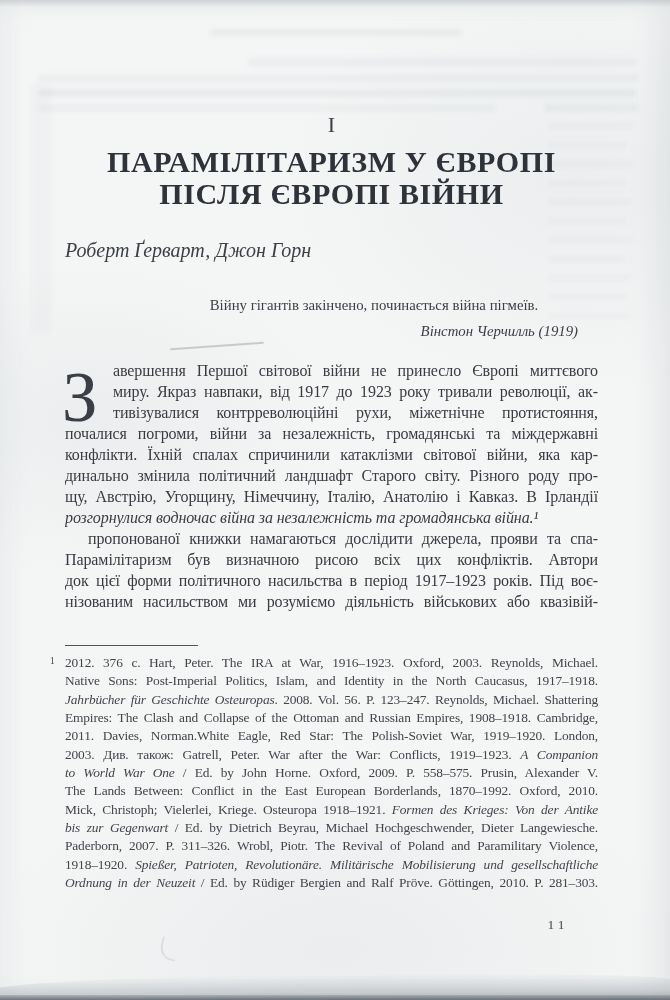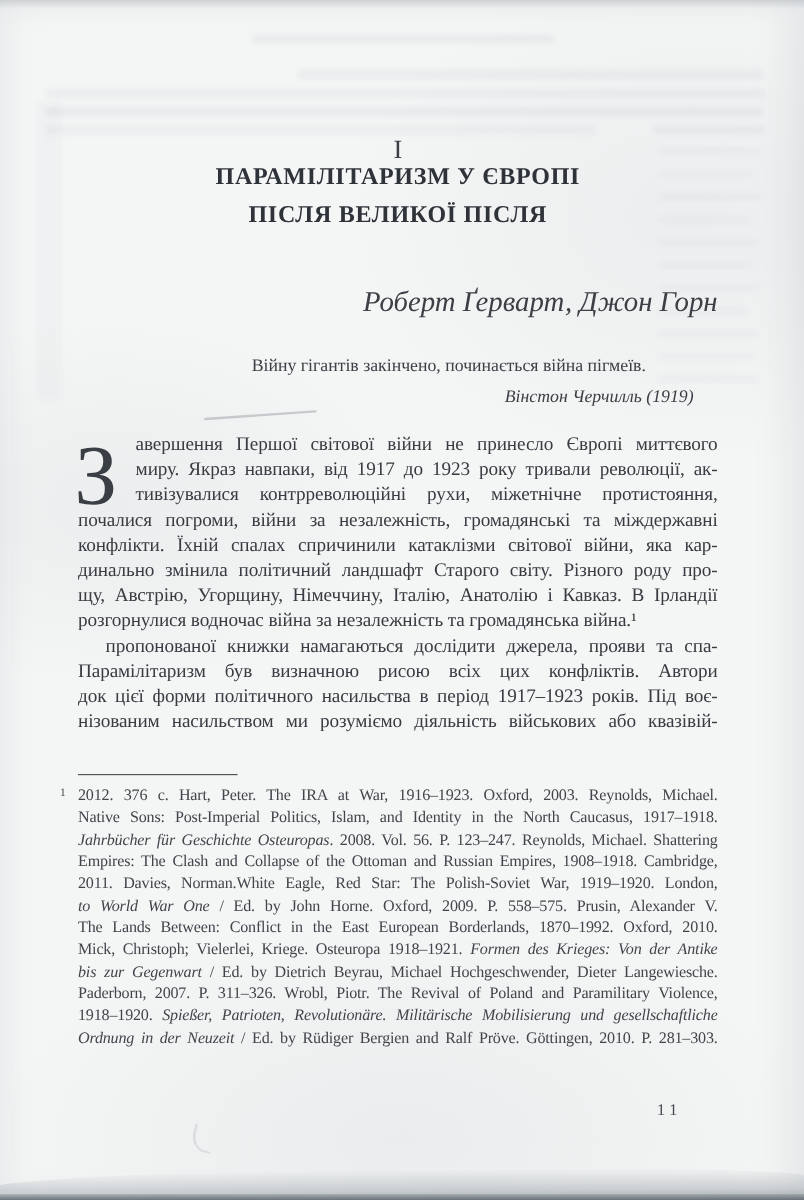--- a/index.html
+++ b/index.html
@@ -19,31 +19,31 @@
   .g{position:absolute; background:#8a97a3; filter:blur(2px); border-radius:3px;}
   .top-edge{left:0;right:0;top:0;height:7px;background:linear-gradient(to bottom,rgba(162,170,177,.38),rgba(162,170,177,0));}
   .bottom-band{left:-12px;right:-12px;bottom:-7px;height:32px;
     background:linear-gradient(to bottom, rgba(148,156,163,0) 0%, rgba(148,156,163,.38) 55%, rgba(113,122,130,.72) 100%);
     border-radius:45% 30% 0 0 / 14px 9px 0 0; transform:rotate(-.4deg);}
   .bottom-edge{left:0;right:0;bottom:0;height:5px;background:linear-gradient(to bottom,rgba(108,116,124,.25),rgba(92,100,109,.8));}
   .pencil-mark{left:170px;top:345px;width:94px;height:2px;background:#b7bcc0;border-radius:2px;transform:rotate(-4deg);opacity:.75;}
   .curl-mark{left:160px;top:938px;width:16px;height:20px;border-left:2px solid #c7cacd;border-bottom:2px solid #cfd2d4;border-radius:0 0 0 70%;transform:rotate(14deg);opacity:.55;}
 
   .chapter{left:65px;top:112px;width:533px;text-align:center;font-size:22px;line-height:26px;color:#3c4046;}
-  .title{left:65px;top:132px;width:533px;text-align:center;font-weight:bold;font-size:20px;line-height:31.5px;letter-spacing:.6px;color:#2e3239;}
-  .authors{left:65px;top:239px;width:533px;text-align:right;font-style:italic;font-size:24px;color:#3c4046;}
+  .title{left:65px;top:146px;width:533px;text-align:center;font-weight:bold;font-size:30px;line-height:31.5px;letter-spacing:.6px;color:#2e3239;}
+  .authors{left:65px;top:239px;width:533px;text-align:left;font-style:italic;font-size:20px;color:#3c4046;}
 
   .epigraph{left:168px;top:296px;width:412px;font-size:14.8px;color:#3c4046;}
   .epi-text{white-space:nowrap;line-height:19px;text-align:center;}
   .epi-attr{margin-top:7px;text-align:right;font-style:italic;line-height:19px;padding-right:2px;}
 
   .body-text{left:65px;top:360px;width:533px;font-size:16px;letter-spacing:-0.1px;}
   .bline{height:21px;line-height:21px;white-space:nowrap;overflow:hidden;text-align:justify;text-align-last:justify;text-justify:inter-word;}
   .para1 .bline:nth-child(-n+3){padding-left:48px;}
-  .para1 .bline:last-child{text-align-last:left;}
+  .para1 .bline:last-child{text-align-last:left;font-style:italic;}
   .para2 .bline:first-child{text-indent:23px;}
   .dropcap{left:62px;top:366px;font-size:71px;line-height:62px;color:#3a3e45;}
 
   .fn-rule{left:65px;top:645px;width:133px;height:1px;background:#51555a;}
   .footnote{left:65px;top:654px;width:533px;font-size:13.4px;letter-spacing:-0.15px;color:#41454b;}
   .fn-marker{position:absolute;left:-15px;top:2px;font-size:9.5px;}
   .fline{height:18.35px;line-height:18.35px;white-space:nowrap;overflow:hidden;text-align:justify;text-align-last:justify;text-justify:inter-word;}
   .fline em{font-style:italic;}
 
   .pagenum{left:540px;top:917px;width:36px;text-align:center;font-size:13.5px;letter-spacing:4px;color:#44484e;}
@@ -73,21 +73,21 @@
     <div class="g" style="left:548px;top:313px;width:84px;height:6px;opacity:.05"></div>
     <div class="g" style="left:30px;top:84px;width:22px;height:250px;opacity:.04"></div>
   </div>
 
   <div class="abs top-edge"></div>
 
   <div class="abs chapter">I</div>
 
   <div class="abs title">
     <div>ПАРАМІЛІТАРИЗМ У ЄВРОПІ</div>
-    <div>ПІСЛЯ ВЕЛИКОЇ ПІСЛЯ</div>
+    <div>ПІСЛЯ ЄВРОПІ ВІЙНИ</div>
   </div>
 
   <div class="abs authors">Роберт Ґерварт, Джон Горн</div>
 
   <div class="abs epigraph">
     <div class="epi-text">Війну гігантів закінчено, починається війна пігмеїв.</div>
     <div class="epi-attr">Вінстон Черчилль (1919)</div>
   </div>
 
   <div class="abs pencil-mark"></div>
@@ -116,20 +116,21 @@
   <div class="abs fn-rule"></div>
 
   <div class="abs footnote">
     <span class="fn-marker">1</span>
     <div class="fn-body">
         <div class="fline"><span>2012. 376 с. Hart, Peter. The IRA at War, 1916–1923. Oxford, 2003. Reynolds, Michael.</span></div>
         <div class="fline"><span>Native Sons: Post-Imperial Politics, Islam, and Identity in the North Caucasus, 1917–1918.</span></div>
         <div class="fline"><em>Jahrbücher für Geschichte Osteuropas</em><span>. 2008. Vol. 56. P. 123–247. Reynolds, Michael. Shattering</span></div>
         <div class="fline"><span>Empires: The Clash and Collapse of the Ottoman and Russian Empires, 1908–1918. Cambridge,</span></div>
         <div class="fline"><span>2011. Davies, Norman.White Eagle, Red Star: The Polish-Soviet War, 1919–1920. London,</span></div>
+        <div class="fline"><span>2003. Див. також: Gatrell, Peter. War after the War: Conflicts, 1919–1923. </span><em>A Companion</em></div>
         <div class="fline"><em>to World War One</em><span> / Ed. by John Horne. Oxford, 2009. P. 558–575. Prusin, Alexander V.</span></div>
         <div class="fline"><span>The Lands Between: Conflict in the East European Borderlands, 1870–1992. Oxford, 2010.</span></div>
         <div class="fline"><span>Mick, Christoph; Vielerlei, Kriege. Osteuropa 1918–1921. </span><em>Formen des Krieges: Von der Antike</em></div>
         <div class="fline"><em>bis zur Gegenwart</em><span> / Ed. by Dietrich Beyrau, Michael Hochgeschwender, Dieter Langewiesche.</span></div>
         <div class="fline"><span>Paderborn, 2007. P. 311–326. Wrobl, Piotr. The Revival of Poland and Paramilitary Violence,</span></div>
         <div class="fline"><span>1918–1920. </span><em>Spießer, Patrioten, Revolutionäre. Militärische Mobilisierung und gesellschaftliche</em></div>
         <div class="fline"><em>Ordnung in der Neuzeit</em><span> / Ed. by Rüdiger Bergien and Ralf Pröve. Göttingen, 2010. P. 281–303.</span></div>
       </div>
   </div>
 

